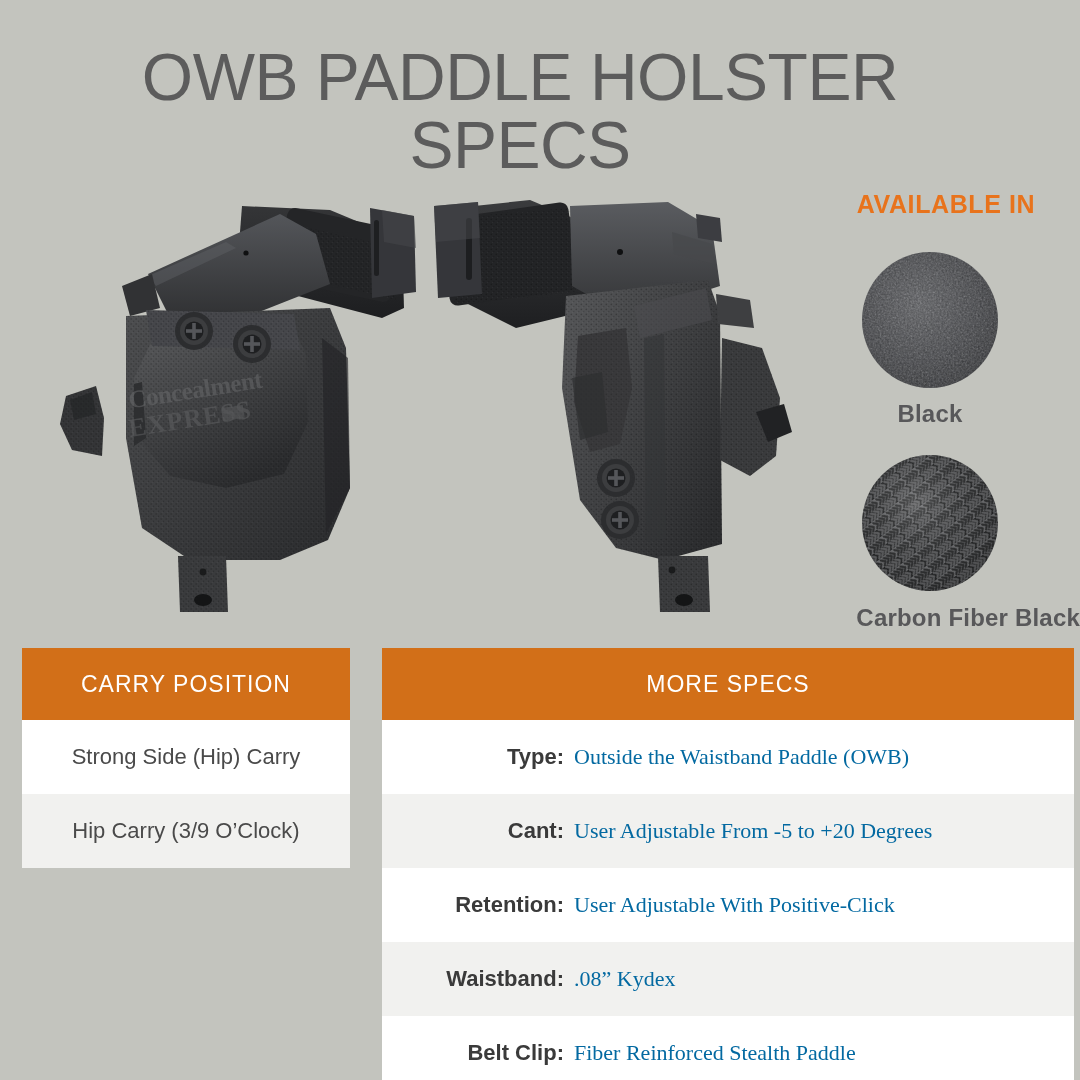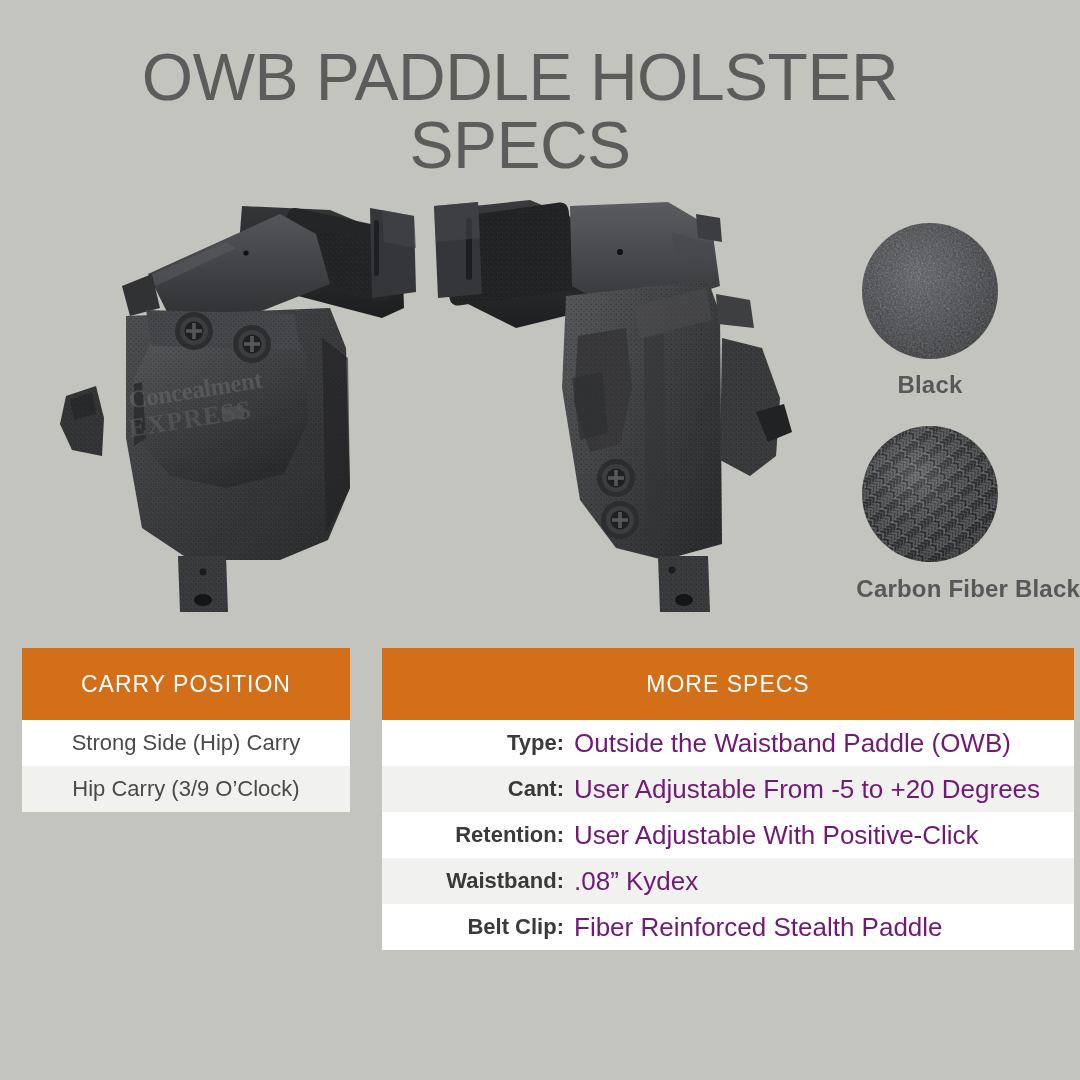--- a/index.html
+++ b/index.html
@@ -100,21 +100,21 @@
     font-weight: normal;
     letter-spacing: 1px;
     text-align: center;
     height: 72px;
     line-height: 72px;
   }
 
   .row {
     display: flex;
     align-items: center;
-    height: 46px;
+    height: 74px;
     background: #FFFFFF;
   }
   .row.alt { background: #F1F1EF; }
 
   .row-carry {
     justify-content: center;
     font-size: 22px;
     color: #4A4A4A;
   }
 
@@ -122,22 +122,23 @@
   .spec-label {
     width: 168px;
     text-align: right;
     font-size: 22px;
     font-weight: bold;
     color: #3A3A3A;
     padding-right: 10px;
     flex: 0 0 168px;
   }
   .spec-value {
-    font-size: 26px;
-    color: #701a75;
+    font-size: 22px;
+    color: #0369a1;
+    font-family: Liberation Serif, serif;
   }
 </style>
 </head>
 <body>
 
 <div class="title">
   <span>OWB PADDLE HOLSTER</span>
   <span class="l2">SPECS</span>
 </div>
 
@@ -311,20 +312,21 @@
       <path d="M238 368 L288 368 L290 424 L240 424 Z" fill="#3a3b3d"></path>
       <path d="M238 368 L288 368 L290 424 L240 424 Z" fill="url(#stipple2)"></path>
       <ellipse cx="264" cy="412" rx="9" ry="6" fill="#141516"></ellipse>
       <circle cx="252" cy="382" r="3.4" fill="#1a1b1c"></circle>
     </svg>
   </div>
 </div>
 
 <div class="available-panel">
 
+  <div class="available-heading">AVAILABLE IN</div>
 
   <div class="swatch-wrap">
     <div class="swatch swatch-1">
       <svg viewBox="0 0 136 136" xmlns="http://www.w3.org/2000/svg">
         <defs>
           <radialGradient id="blkBase" cx="0.42" cy="0.38" r="0.78">
             <stop offset="0%" stop-color="#56575a"></stop>
             <stop offset="60%" stop-color="#3d3e41"></stop>
             <stop offset="100%" stop-color="#2a2b2d"></stop>
           </radialGradient>

